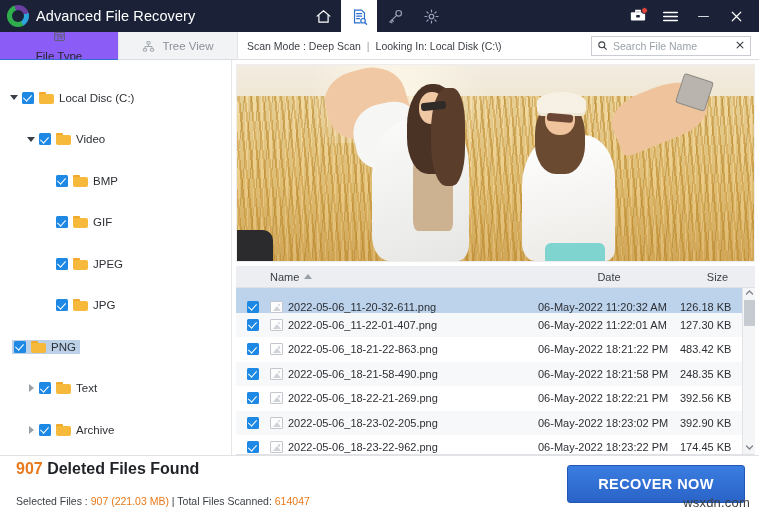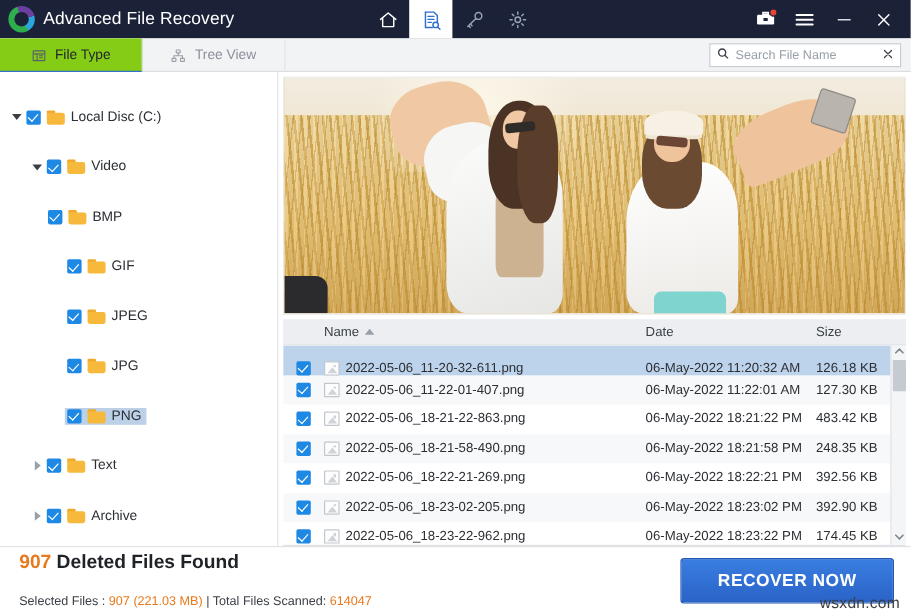--- a/index.html
+++ b/index.html
@@ -78,21 +78,21 @@
   }
   .tab {
     width: 119px; height: 28px;
     display: flex; align-items: center; justify-content: center;
     gap: 7px;
     font-size: 11.5px; color: #8a8f99;
     cursor: pointer; position: relative;
     border-right: 1px solid #e2e4e8;
   }
   .tab.active {
-    background: #84cc16; color: #24262b;
+    background: #8b5cf6; color: #24262b; flex-direction: column;
   }
   .tab.active::after {
     content:""; position:absolute; left:0; right:0; bottom:-1px;
     height: 2px; background:#2f6fd0;
   }
   .tab .ti { display: flex; align-items: center; }
   .scaninfo {
     flex: 1 1 auto;
     display: flex; align-items: center;
     padding-left: 9px;
@@ -296,20 +296,21 @@
     display: flex; flex-direction: column;
     margin-top: 4px;
     position: relative;
   }
   .lhead {
     height: 22px; flex: 0 0 22px;
     background: #eceef1;
     display: flex; align-items: center;
     font-size: 11px; color: #3a3f46;
     border-bottom: 1px solid #dfe1e5;
+    text-align: center;
   }
   .col-check { width: 34px; flex: 0 0 34px; }
   .col-name  { width: 268px; flex: 0 0 268px; display:flex; align-items:center; gap:5px; }
   .col-date  { width: 142px; flex: 0 0 142px; }
   .col-size  { flex: 1 1 auto; }
   .sortarrow {
     width:0;height:0;border-left:4px solid transparent;border-right:4px solid transparent;
     border-bottom:5px solid #9aa0a8;
   }
   .rows {
@@ -476,20 +477,25 @@
         <svg width="13" height="13" viewBox="0 0 24 24" fill="none" stroke="#9aa0a8" stroke-width="1.7">
           <rect x="9" y="3" width="6" height="4.5" rx=".6"></rect>
           <rect x="2.5" y="16" width="6" height="4.5" rx=".6"></rect>
           <rect x="15.5" y="16" width="6" height="4.5" rx=".6"></rect>
           <path d="M12 7.5v4.5M5.5 16v-4h13v4"></path>
         </svg>
       </span>
       <span>Tree View</span>
     </div>
 
+    <div class="scaninfo">
+      <span>Scan Mode : Deep Scan</span>
+      <span class="sep">|</span>
+      <span>Looking In: Local Disk (C:\)</span>
+    </div>
 
     <div class="searchbox">
       <span>
         <svg width="11" height="11" viewBox="0 0 24 24" fill="none" stroke="#3b3f46" stroke-width="2.4">
           <circle cx="10.5" cy="10.5" r="6.5"></circle>
             <path d="M15.4 15.4 21 21"></path>
         </svg>
       </span>
       <input type="text" placeholder="Search File Name" style="">
       <span class="sb-clear">
@@ -522,65 +528,65 @@
           </span>
           <span class="tlabelwrap">
             <span class="cbox"></span>
             <span class="folder">
               <span class="ft"></span>
               <span class="fb"></span>
             </span>
             <span class="tlabel">Video</span>
           </span>
         </div>
-        <div class="tnode" style="padding-left: 26px;">
-          <span class="twist"></span>
-          <span class="tlabelwrap">
-            <span class="cbox"></span>
-            <span class="folder">
-              <span class="ft"></span>
-              <span class="fb"></span>
-            </span>
-            <span class="tlabel">BMP</span>
-          </span>
-        </div>
         <div class="tnode" style="padding-left: 42px;">
           <span class="twist"></span>
           <span class="tlabelwrap">
             <span class="cbox"></span>
             <span class="folder">
               <span class="ft"></span>
               <span class="fb"></span>
             </span>
-            <span class="tlabel">GIF</span>
+            <span class="tlabel">BMP</span>
           </span>
         </div>
         <div class="tnode" style="padding-left: 42px;">
           <span class="twist"></span>
           <span class="tlabelwrap">
             <span class="cbox"></span>
             <span class="folder">
               <span class="ft"></span>
               <span class="fb"></span>
             </span>
-            <span class="tlabel">JPEG</span>
+            <span class="tlabel">GIF</span>
           </span>
         </div>
         <div class="tnode" style="padding-left: 42px;">
           <span class="twist"></span>
           <span class="tlabelwrap">
             <span class="cbox"></span>
             <span class="folder">
               <span class="ft"></span>
               <span class="fb"></span>
             </span>
+            <span class="tlabel">JPEG</span>
+          </span>
+        </div>
+        <div class="tnode" style="padding-left: 42px;">
+          <span class="twist"></span>
+          <span class="tlabelwrap">
+            <span class="cbox"></span>
+            <span class="folder">
+              <span class="ft"></span>
+              <span class="fb"></span>
+            </span>
             <span class="tlabel">JPG</span>
           </span>
         </div>
-        <div class="tnode selected" style="padding-left: 42px;">
+        <div class="tnode selected" style="">
           <span class="twist"></span>
           <span class="tlabelwrap">
             <span class="cbox"></span>
             <span class="folder">
               <span class="ft"></span>
               <span class="fb"></span>
             </span>
             <span class="tlabel">PNG</span>
           </span>
         </div>

